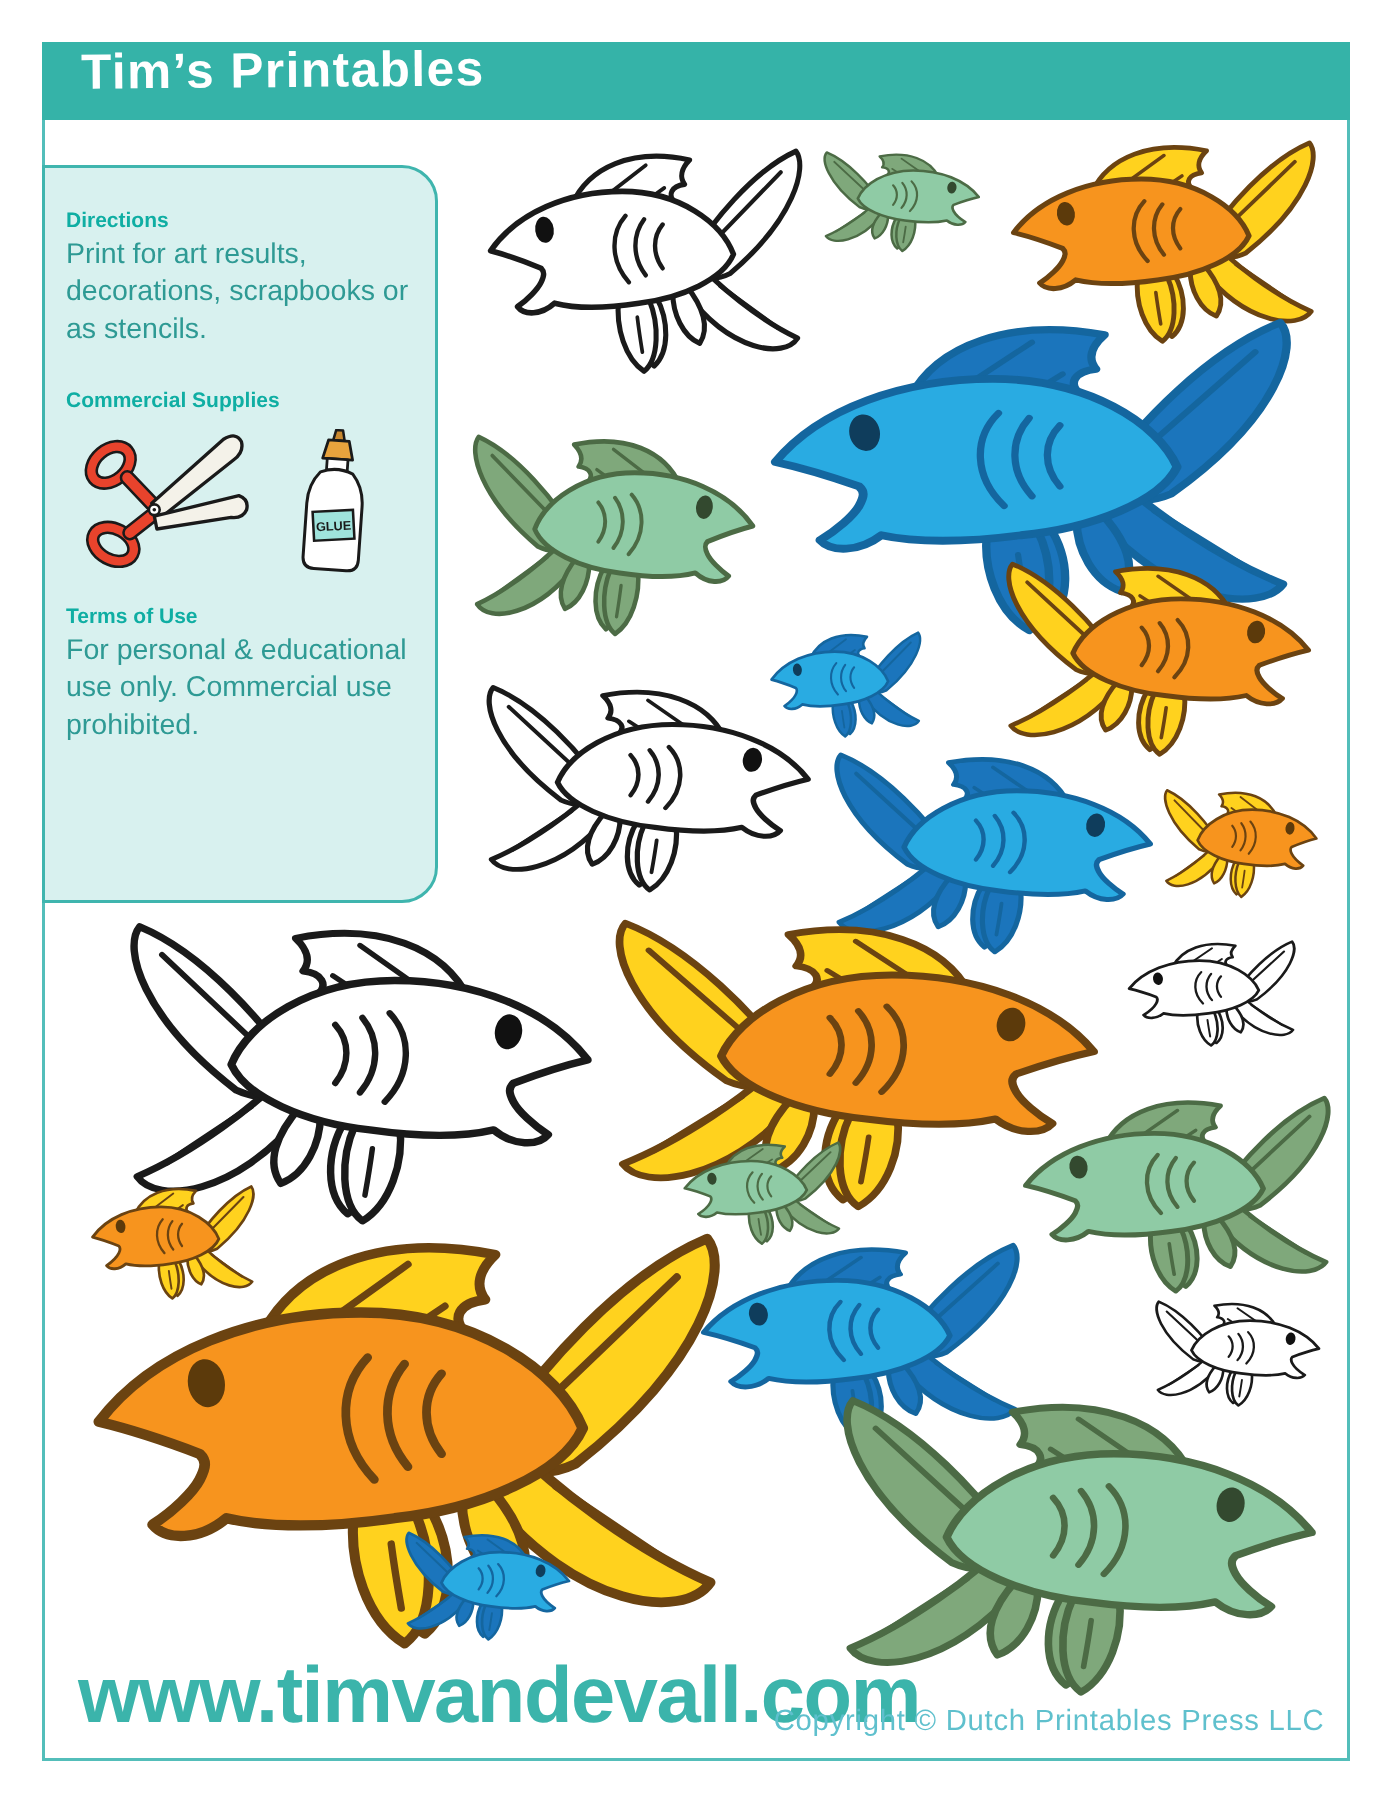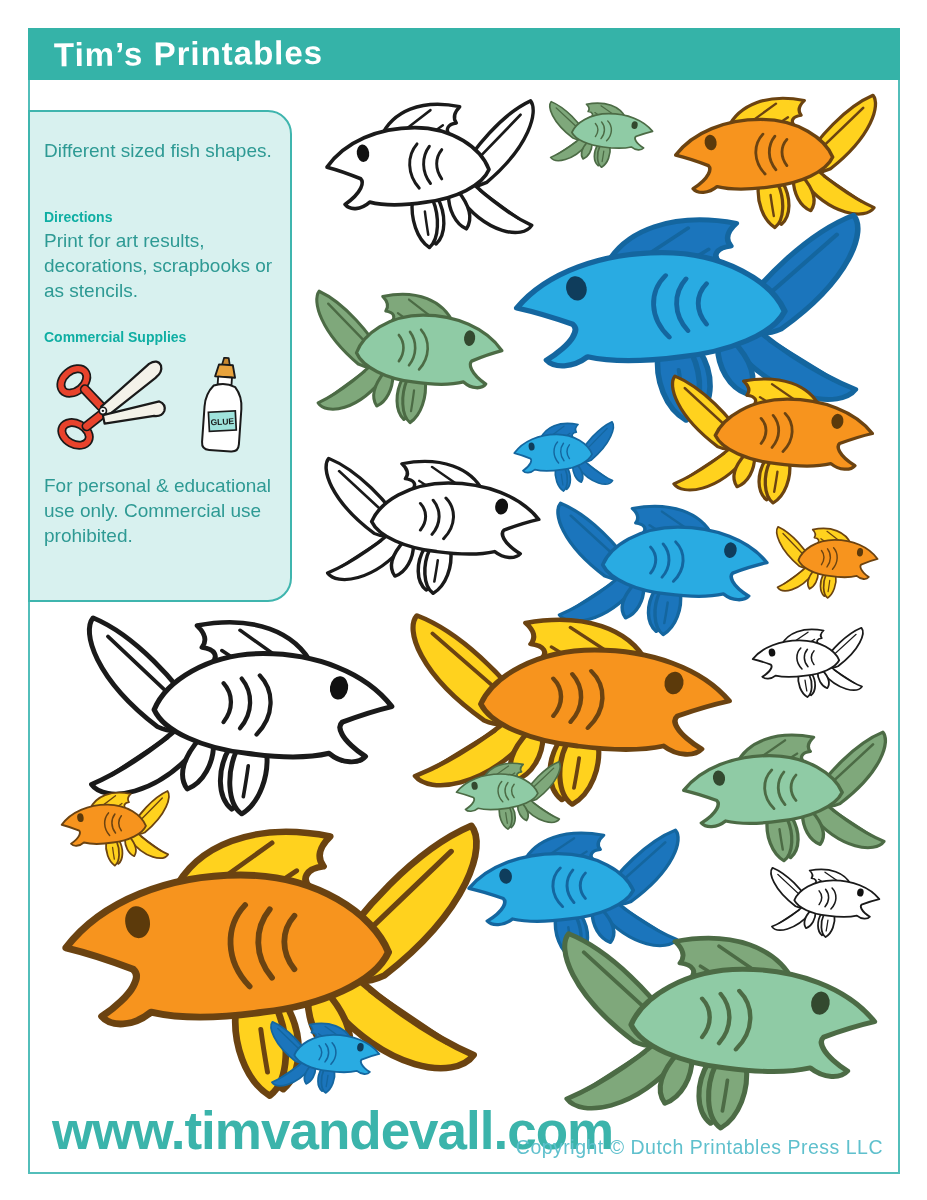--- a/index.html
+++ b/index.html
@@ -3,21 +3,21 @@
 <meta charset="utf-8">
 <style>
   html,body{margin:0;padding:0;background:#ffffff;}
   body{width:927px;height:1200px;position:relative;overflow:hidden;
        font-family:"Liberation Sans", sans-serif;}
 
   .page-border{position:absolute;left:28px;top:28px;width:868px;height:1142px;
        border:2px solid var(--page-border,#53BEBA);z-index:1;}
 
   .header-bar{position:absolute;left:28px;top:28px;width:872px;height:52px;
-       background:var(--teal,#35B3A8);z-index:3;display:flex;align-items:center;
+       background:var(--teal,#35B3A8);z-index:3;display:flex;align-items:flex-start;
        justify-content:space-between;box-sizing:border-box;padding:0 24px 0 26px;}
   .logo{color:#fff;font-size:33px;font-weight:bold;letter-spacing:1px;
        transform:rotate(-0.5deg);}
   .sheet-title{color:#fff;font-size:30px;font-weight:bold;letter-spacing:0.5px;}
 
   .info-panel{position:absolute;left:28px;top:110px;width:264px;height:492px;
        box-sizing:border-box;background:var(--panel-bg,#D8F1EF);
        border:2px solid var(--panel-border,#3FB5AE);
        border-radius:0 24px 24px 0;z-index:3;overflow:hidden;
        padding:26px 16px 0 14px;}
@@ -40,21 +40,20 @@
 </head>
 <body style="--teal: #35B3A8; --page-border: #53BEBA; --panel-bg: #D8F1EF; --panel-border: #3FB5AE; --heading-teal: #0FAEA3; --text-teal: #2E9A94; --website-teal: #3BB4AB; --copyright-teal: #5FC0CD;">
 
 <div class="page-border"></div>
 
 <div class="header-bar">
   <div class="logo">Tim’s Printables</div>
 </div>
 
 <div class="info-panel">
-  <p class="intro">Different sized fish shapes.</p>
 
   <h3>Directions</h3>
   <p class="para">Print for art results, decorations, scrapbooks or as stencils.</p>
 
 
   <h3>Commercial Supplies</h3>
 
   <div class="supplies-row">
     <svg width="124" height="94" viewBox="0 0 140 110">
       <ellipse cx="30" cy="28" rx="17" ry="12" transform="rotate(-40 30 28)" fill="none" stroke="#1A1A1A" stroke-width="10.5"></ellipse>
@@ -77,20 +76,21 @@
         <path d="M31,26 L49,26 L49,36 L31,36 Z" fill="#FFFFFF" stroke="#1A1A1A" stroke-width="2.4" stroke-linejoin="round"></path>
         <path d="M26,38 C19,46 16,55 16,66 L16,112 Q16,122 26,122 L54,122 Q64,122 64,112 L64,66 C64,55 61,46 54,38 Q40,32 26,38 Z" fill="#FFFFFF" stroke="#1A1A1A" stroke-width="2.6" stroke-linejoin="round"></path>
         <g transform="rotate(-7 40 84)">
           <rect x="23" y="71" width="35" height="25" fill="#9FE3DC" stroke="#1A1A1A" stroke-width="2.2"></rect>
           <text x="40.5" y="88" text-anchor="middle" font-size="11" font-weight="bold" font-family="Liberation Sans, sans-serif" fill="#1A1A1A">GLUE</text>
         </g>
       </g>
     </svg>
   </div>
 
+  <h3>Terms of Use</h3>
   <p class="para">For personal &amp; educational use only. Commercial use prohibited.</p>
 </div>
 
 <svg id="fish-canvas" class="fish-canvas" width="927" height="1200" viewBox="0 0 927 1200">
   <defs>
     <g id="fish-shape">
 
       <path d="M124,70 C138,46 164,16 189,5 C196,14 188,44 150,75 C140,80 128,78 124,70 Z" fill="var(--fin)" stroke="var(--line)" stroke-width="3" stroke-linejoin="round"></path>
       <path d="M140,57 L180,17" stroke="var(--line)" stroke-width="2.4" fill="none" stroke-linecap="round"></path>
 

